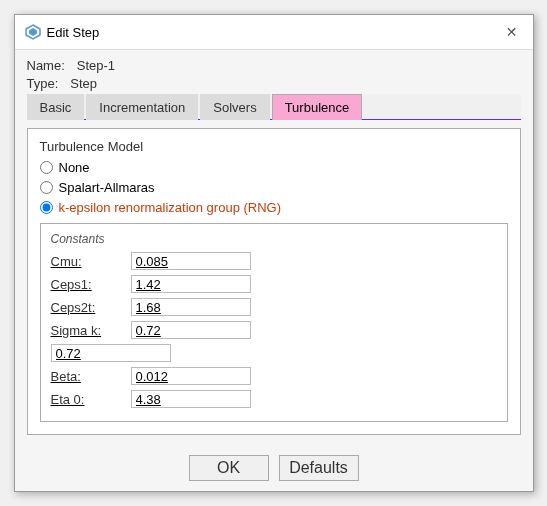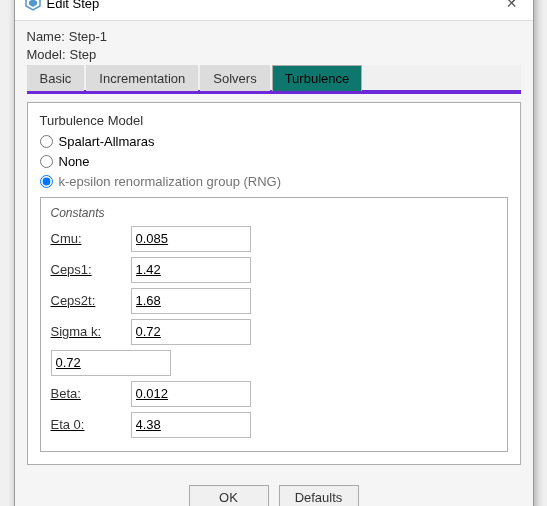--- a/index.html
+++ b/index.html
@@ -30,41 +30,41 @@
     .close-btn {
       width: 22px; height: 22px;
       background: none;
       border: 1px solid transparent;
       cursor: pointer;
       display: flex; align-items: center; justify-content: center;
       font-size: 14px;
       color: #555;
     }
     .dialog-body { padding: 8px 12px 10px 12px; }
-    .meta-row { display: flex; gap: 4px; margin-bottom: 3px; font-size: 13px; }
+    .meta-row { display: flex; gap: 12px; margin-bottom: 3px; font-size: 13px; }
     .meta-label { color: #333; }
     .meta-value { color: #333; }
     .tabs {
       display: flex;
-      border-bottom: 4px solid #6d28d9;
+      border-bottom: 1px solid #6d28d9;
       margin-bottom: 8px;
       background: #f0f0f0;
     }
     .tab {
       padding: 5px 12px;
       border: 1px solid transparent;
       border-bottom: none;
       cursor: pointer;
       background: #dcdcdc;
       margin-right: 2px;
       margin-bottom: -1px;
       color: #333;
     }
     .tab.active {
-      background: #0f766e;
+      background: #f9a8d4;
       border-color: #adadad;
       border-bottom-color: #f5f5f5;
       color: #000;
     }
     .panel {
       border: 1px solid #adadad;
       padding: 10px 12px 12px 12px;
       background: #fff;
     }
     .group-label {
@@ -99,42 +99,42 @@
       margin-bottom: 5px;
       text-decoration: underline;
     }
     .field-label {
       width: 80px;
       color: #333;
       font-size: 13px;
     }
     .field-input {
       width: 120px;
-      height: 26px;
+      height: 18px;
       border: 1px solid #bbb;
       padding: 2px 4px;
       font-size: 13px;
       background: #fff;
     }
     .footer {
       display: flex;
       justify-content: center;
       gap: 10px;
       padding: 10px 12px 10px 12px;
     }
     .footer-btn {
       width: 80px;
       height: 26px;
       border: 1px solid #aaa;
       background: #f0f0f0;
       cursor: pointer;
-      font-size: 13px;
-      color: #333;
-    }
-    .selected-radio-label { color: #737373; }
+      font-size: 16px;
+      color: #333;
+    }
+    .selected-radio-label { color: #c2410c; }
   </style>
 </head>
 <body>
 
 <div class="dialog">
 
   <div class="title-bar">
     <div class="title-bar-left">
       <div class="title-icon">
         <svg width="16" height="16" viewBox="0 0 16 16">
@@ -147,41 +147,41 @@
     <button class="close-btn">✕</button>
   </div>
 
   <div class="dialog-body">
 
     <div class="meta-row">
       <span class="meta-label">Name:</span>
       <span class="meta-value">Step-1</span>
     </div>
     <div class="meta-row">
-      <span class="meta-label">Model:</span>
+      <span class="meta-label">Type:</span>
       <span class="meta-value">Step</span>
     </div>
 
     <div class="tabs">
       <div class="tab">Basic</div>
       <div class="tab">Incrementation</div>
       <div class="tab">Solvers</div>
       <div class="tab active">Turbulence</div>
     </div>
 
     <div class="panel">
       <div class="group-label">Turbulence Model</div>
       <div class="radio-group">
         <label class="radio-item">
           <input type="radio" name="turbulence" style="">
-          <span>Spalart-Allmaras</span>
+          <span>None</span>
         </label>
         <label class="radio-item">
           <input type="radio" name="turbulence" style="">
-          <span>None</span>
+          <span>Spalart-Allmaras</span>
         </label>
         <label class="radio-item">
           <input type="radio" name="turbulence" checked="" style="">
           <span class="selected-radio-label">k-epsilon renormalization group (RNG)</span>
         </label>
       </div>
 
       <div class="constants-box">
         <div class="constants-label">Constants</div>
 

